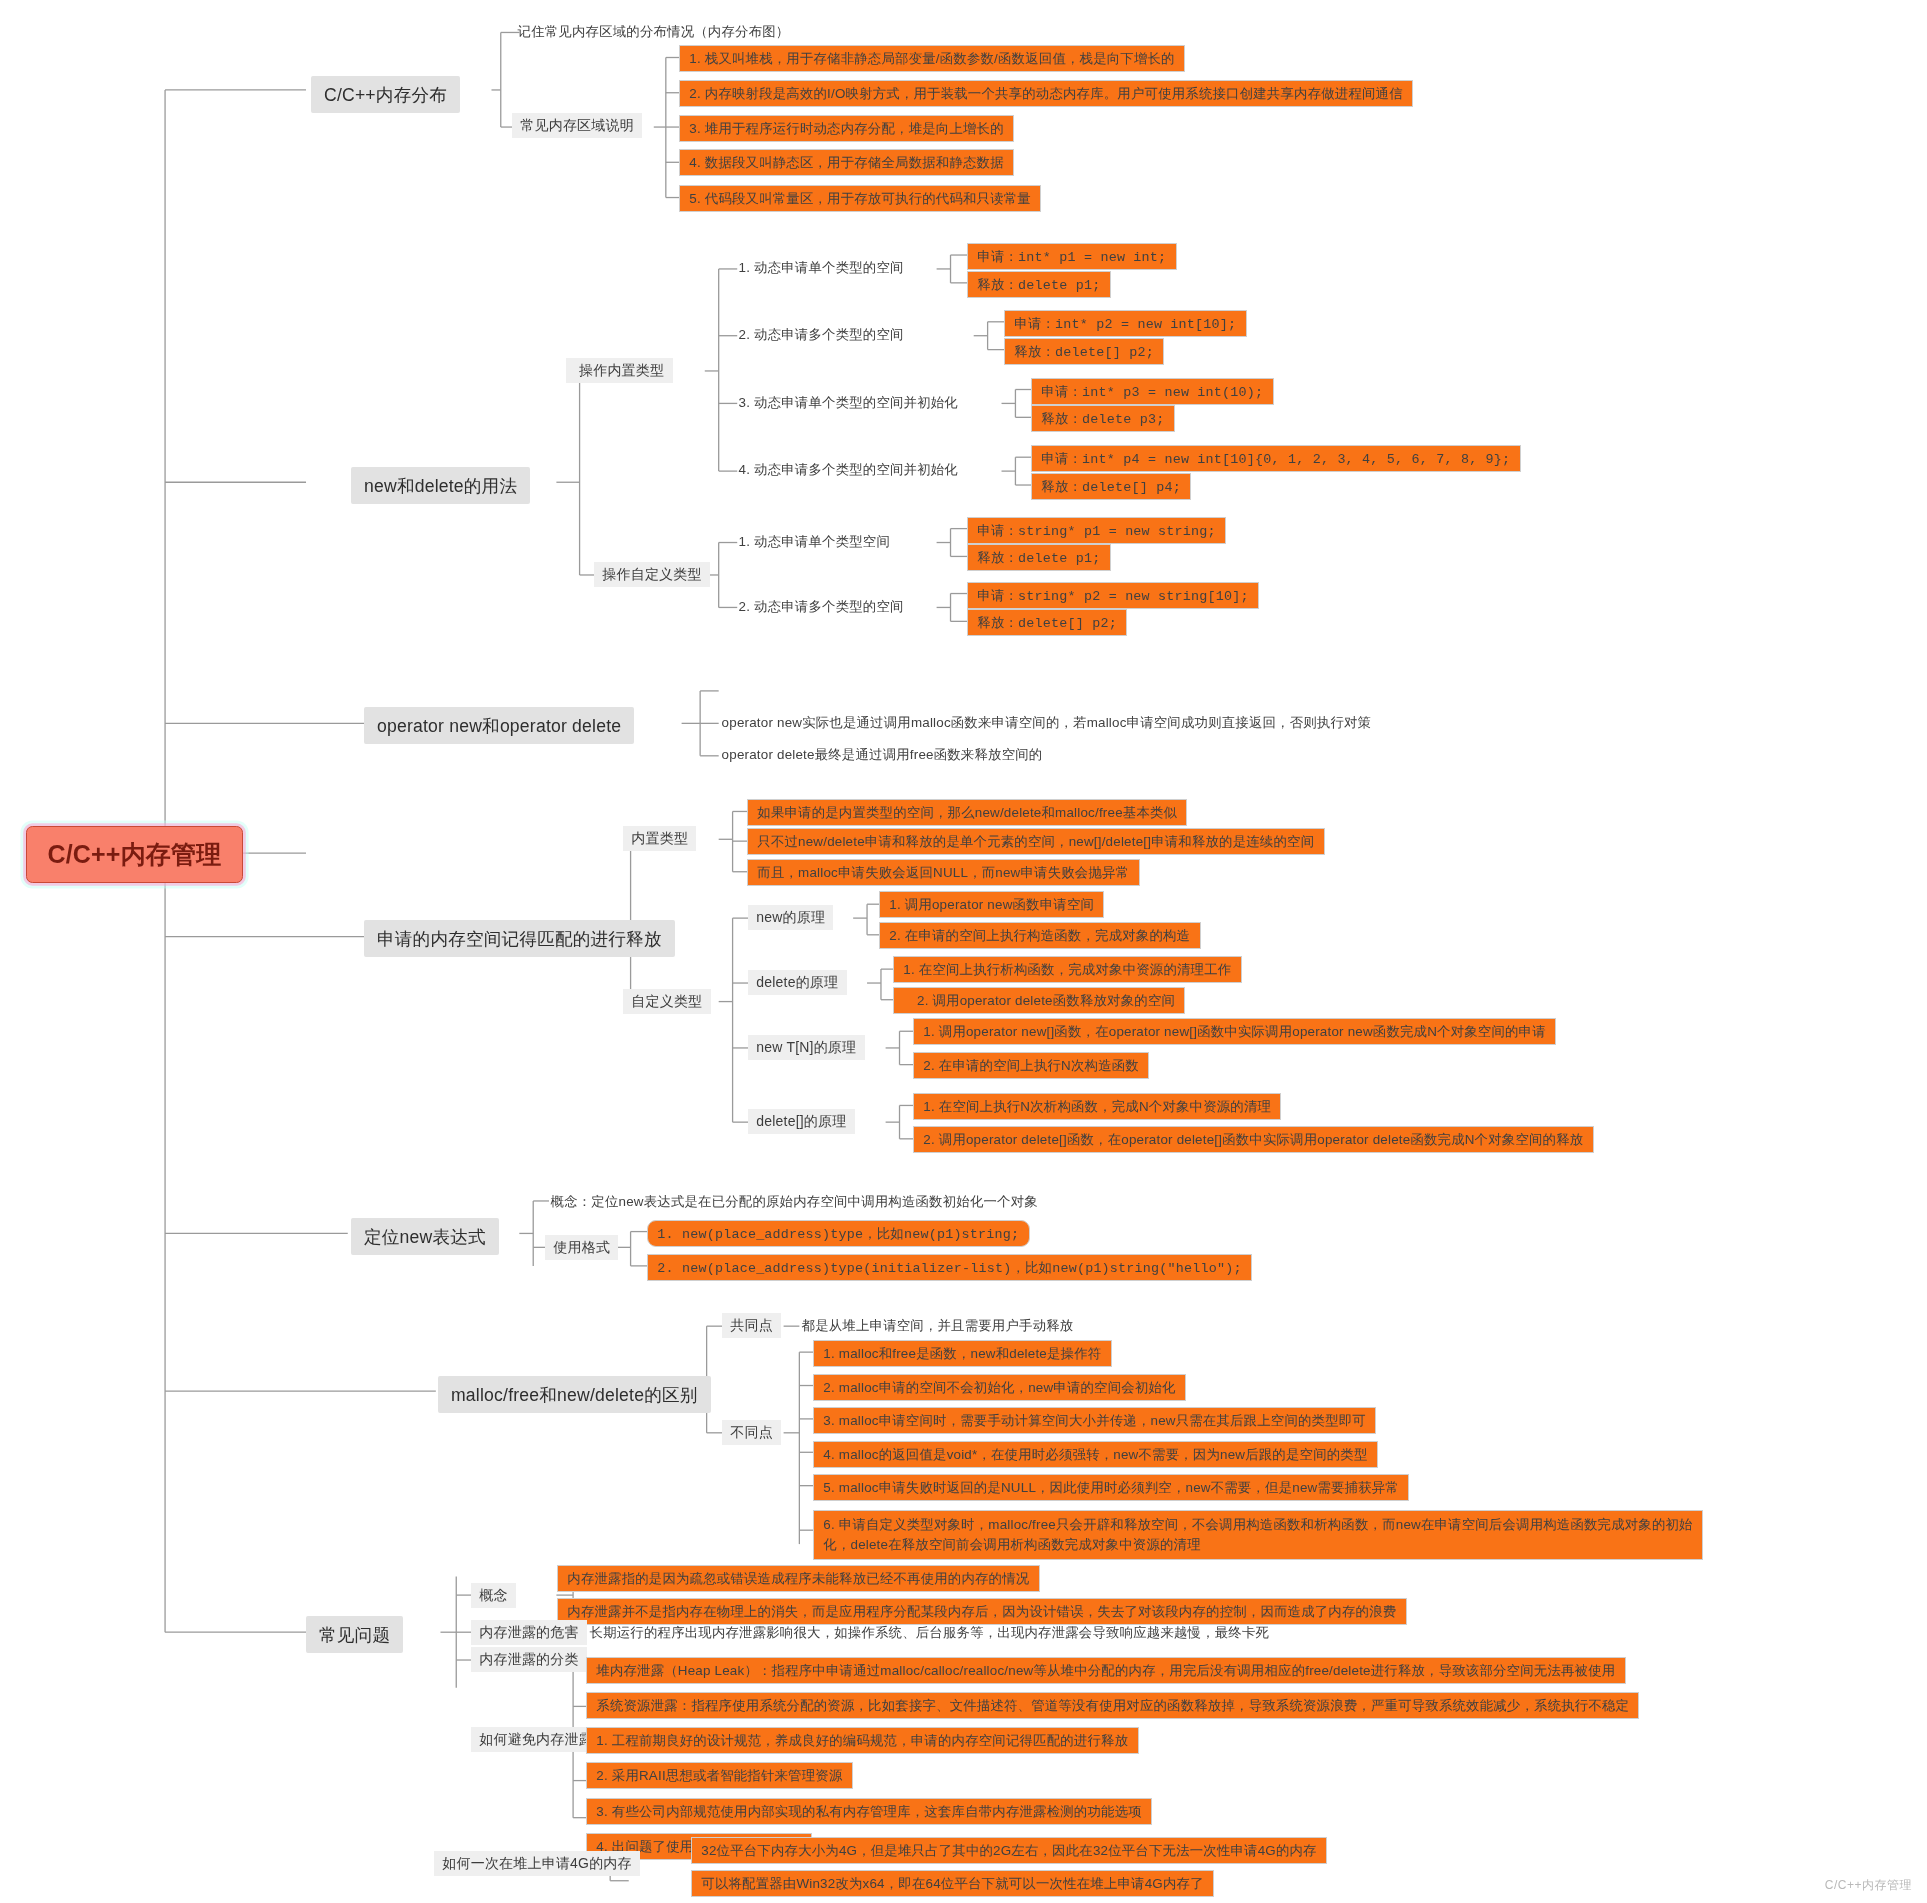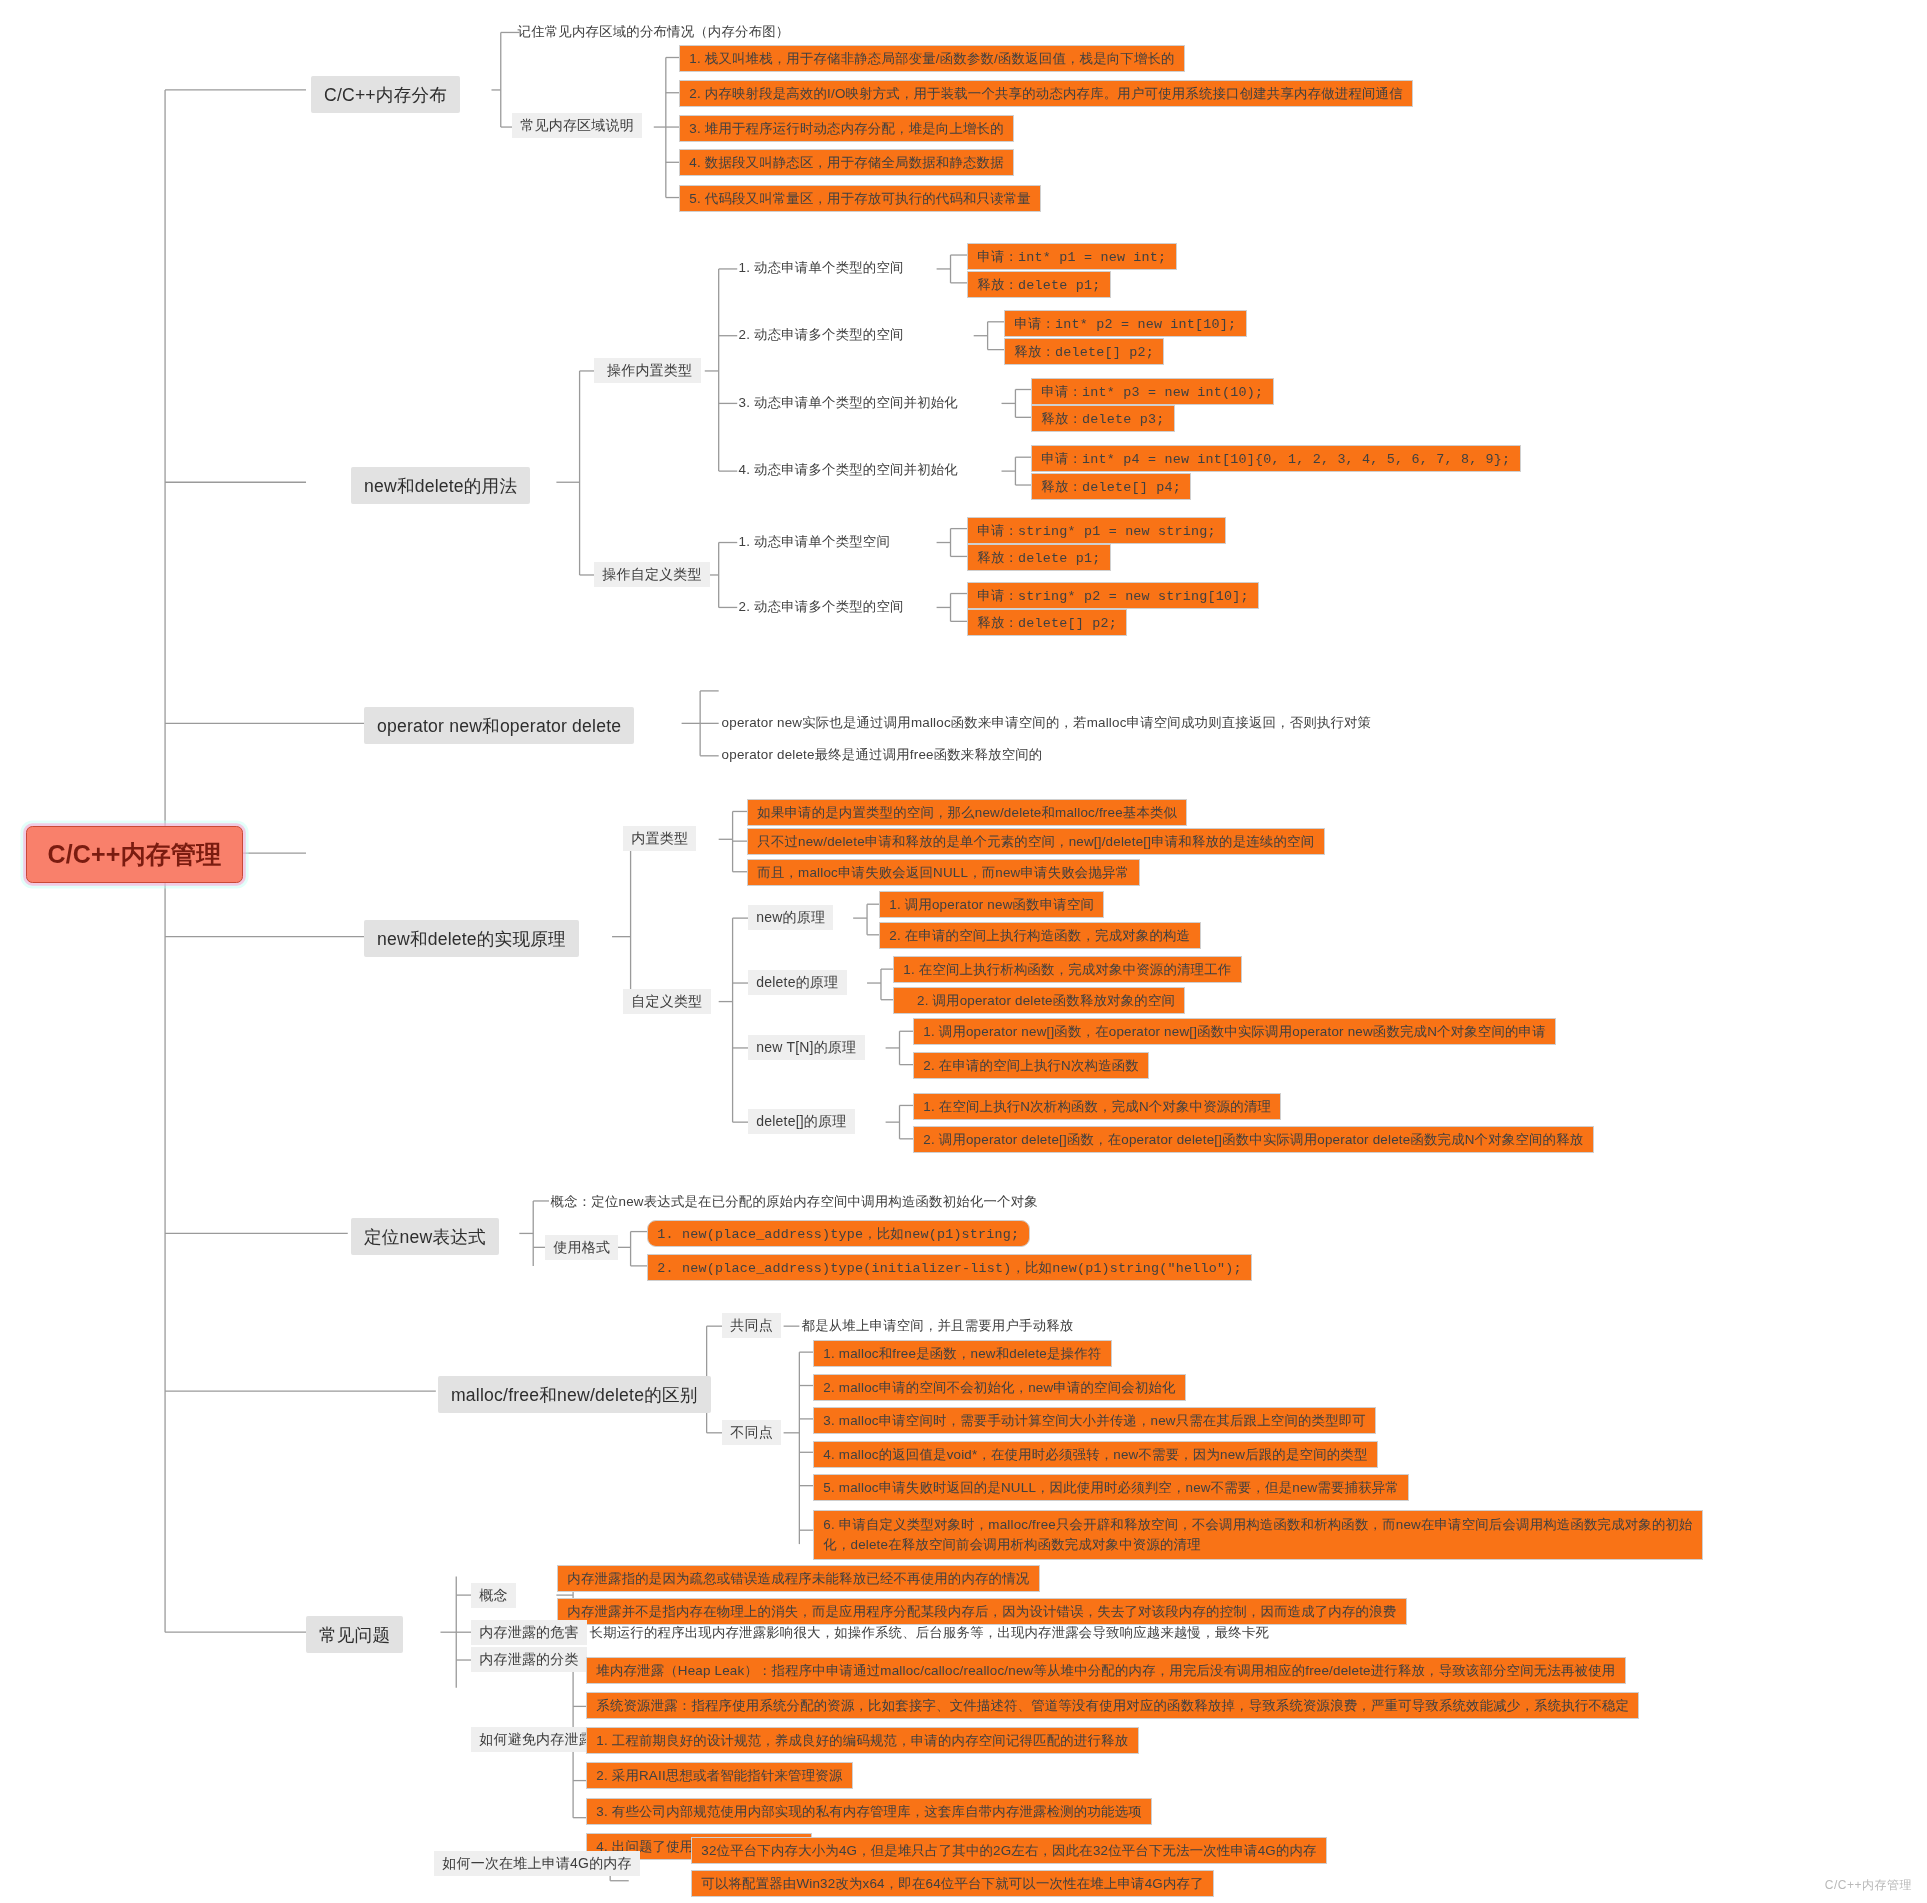--- a/index.html
+++ b/index.html
@@ -238,21 +238,21 @@
   <div class="node l2 blur" style="left:512px; top:113px;">常见内存区域说明</div>
 
   <div class="node leaf blur" style="left:679px; top:45px;">1. 栈又叫堆栈，用于存储非静态局部变量/函数参数/函数返回值，栈是向下增长的</div>
   <div class="node leaf blur" style="left:679px; top:80px;">2. 内存映射段是高效的I/O映射方式，用于装载一个共享的动态内存库。用户可使用系统接口创建共享内存做进程间通信</div>
   <div class="node leaf blur" style="left:679px; top:115px;">3. 堆用于程序运行时动态内存分配，堆是向上增长的</div>
   <div class="node leaf blur" style="left:679px; top:149px;">4. 数据段又叫静态区，用于存储全局数据和静态数据</div>
   <div class="node leaf blur" style="left:679px; top:185px;">5. 代码段又叫常量区，用于存放可执行的代码和只读常量</div>
 
   <div class="node l1 blur" style="left:351px; top:467px;">new和delete的用法</div>
 
-  <div class="node l2 blur" style="left:594px; top:358px;padding-left:13px;">操作内置类型</div>
+  <div class="node l2 blur" style="left:566px; top:358px;padding-left:13px;">操作内置类型</div>
   <div class="node l2 blur" style="left:594px; top:562px;">操作自定义类型</div>
 
   <div class="node leafplain blur" style="left:733px; top:256px;">1. 动态申请单个类型的空间</div>
   <div class="node leafplain blur" style="left:733px; top:323px;">2. 动态申请多个类型的空间</div>
   <div class="node leafplain blur" style="left:733px; top:391px;">3. 动态申请单个类型的空间并初始化</div>
   <div class="node leafplain blur" style="left:733px; top:458px;">4. 动态申请多个类型的空间并初始化</div>
 
   <div class="node leaf code blur" style="left:967px; top:243px;">申请：int* p1 = new int;</div>
   <div class="node leaf code blur" style="left:967px; top:271px;">释放：delete p1;</div>
 
@@ -271,21 +271,21 @@
   <div class="node leaf code blur" style="left:967px; top:517px;">申请：string* p1 = new string;</div>
   <div class="node leaf code blur" style="left:967px; top:544px;">释放：delete p1;</div>
   <div class="node leaf code blur" style="left:967px; top:582px;">申请：string* p2 = new string[10];</div>
   <div class="node leaf code blur" style="left:967px; top:609px;">释放：delete[] p2;</div>
 
   <div class="node l1 blur" style="left:364px; top:707px;">operator new和operator delete</div>
 
   <div class="node leafplain blur" style="left:716px; top:711px;">operator new实际也是通过调用malloc函数来申请空间的，若malloc申请空间成功则直接返回，否则执行对策</div>
   <div class="node leafplain blur" style="left:716px; top:743px;">operator delete最终是通过调用free函数来释放空间的</div>
 
-  <div class="node l1 blur" style="left:364px; top:920px;">new和delete的实现原理</div>
+  <div class="node l1 blur" style="left:364px; top:920px;">申请的内存空间记得匹配的进行释放</div>
 
   <div class="node l2 blur" style="left:623px; top:826px;">内置类型</div>
   <div class="node l2 blur" style="left:623px; top:989px;">自定义类型</div>
 
   <div class="node leaf blur" style="left:747px; top:799px;">如果申请的是内置类型的空间，那么new/delete和malloc/free基本类似</div>
   <div class="node leaf blur" style="left:747px; top:828px;">只不过new/delete申请和释放的是单个元素的空间，new[]/delete[]申请和释放的是连续的空间</div>
   <div class="node leaf blur" style="left:747px; top:859px;">而且，malloc申请失败会返回NULL，而new申请失败会抛异常</div>
 
   <div class="node l2 blur" style="left:748px; top:905px;">new的原理</div>
   <div class="node leaf blur" style="left:879px; top:891px;">1. 调用operator new函数申请空间</div>

